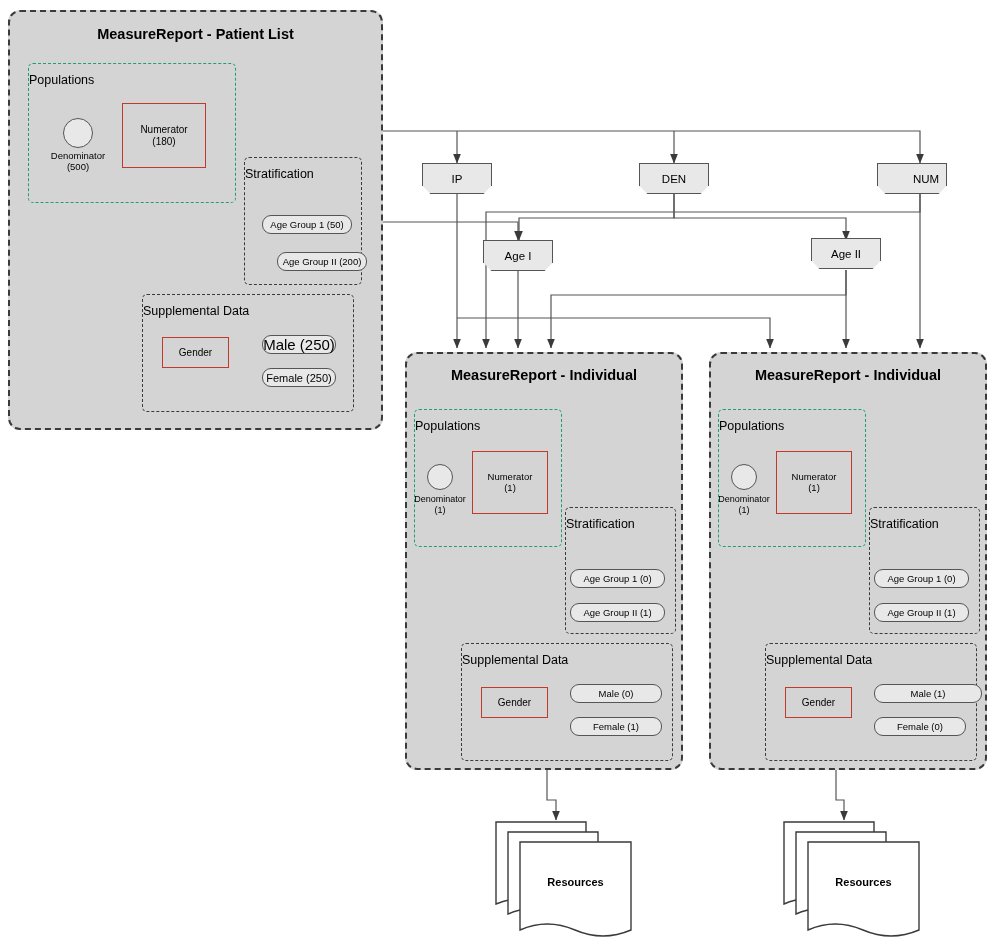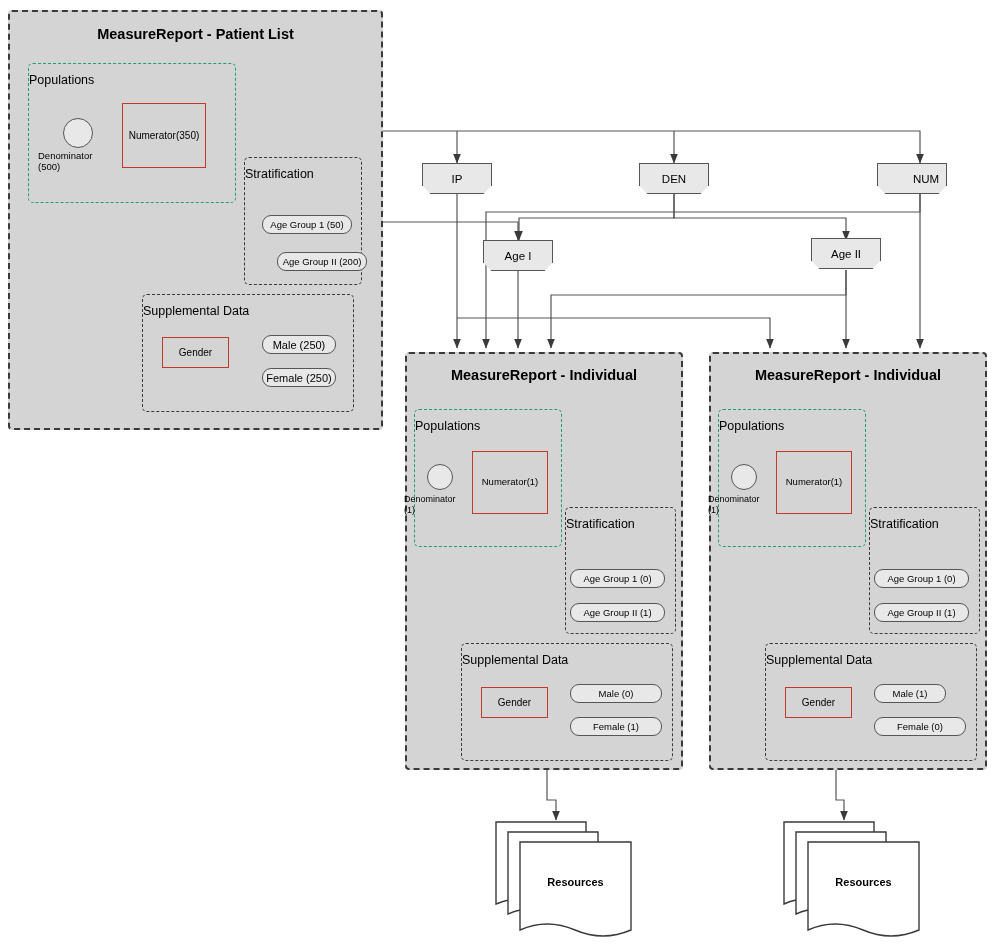--- a/index.html
+++ b/index.html
@@ -22,21 +22,21 @@
     left: 0;
     top: 0;
     width: 1000px;
     height: 950px;
     pointer-events: none;
   }
   .panel {
     position: absolute;
     background: #d4d4d4;
     border: 2px dashed #3a3a3a;
-    border-radius: 4px;
+    border-radius: 12px;
     box-sizing: border-box;
   }
   .panel-title {
     position: absolute;
     width: 100%;
     text-align: center;
     font-weight: bold;
     font-size: 14.5px;
     color: #000;
   }
@@ -58,35 +58,35 @@
     color: #000;
   }
   .box-red {
     position: absolute;
     box-sizing: border-box;
     background: #d4d4d4;
     border: 1.6px solid #c0392b;
     display: flex;
     align-items: center;
     justify-content: center;
-    flex-direction: row;
+    flex-direction: column;
     text-align: center;
     line-height: 1.15;
     color: #000;
   }
   .circle {
     position: absolute;
     box-sizing: border-box;
     background: #e8e8e8;
     border: 1.4px solid #555;
     border-radius: 50%;
   }
   .plain-label {
     position: absolute;
-    text-align: left;
+    text-align: center;
     color: #000;
     line-height: 1.2;
   }
   .pill {
     position: absolute;
     box-sizing: border-box;
     background: #e8e8e8;
     border: 1.2px solid #555;
     border-radius: 9px;
     display: flex;
@@ -192,34 +192,34 @@
   </div>
 
   <div class="circle" style="left:63px; top:118px; width:30px; height:30px;"></div>
   <div class="plain-label" style="left:38px; top:150px; width:80px; font-size:9.5px;">
     <span>Denominator</span><br>
     <span>(500)</span>
   </div>
 
   <div class="box-red" style="left:122px; top:103px; width:84px; height:65px; font-size:10px;">
     <span>Numerator</span>
-    <span>(350)</span>
+    <span>(180)</span>
   </div>
 
   <div class="group" style="left:244px; top:157px; width:118px; height:128px;">
     <div class="group-title" style="top:9px;">Stratification</div>
   </div>
   <div class="pill" style="left:262px; top:215px; width:90px; height:19px; font-size:9.5px;">Age Group 1 (50)</div>
   <div class="pill" style="left:277px; top:252px; width:90px; height:19px; font-size:9.5px;">Age Group II (200)</div>
 
   <div class="group" style="left:142px; top:294px; width:212px; height:118px;">
     <div class="group-title" style="top:9px;">Supplemental Data</div>
   </div>
   <div class="box-red" style="left:162px; top:337px; width:67px; height:31px; font-size:10px;">Gender</div>
-  <div class="pill" style="left:262px; top:335px; width:74px; height:19px; font-size:11px;">Male (250)</div>
+  <div class="pill" style="left:262px; top:335px; width:74px; height:19px; font-size:15px;">Male (250)</div>
   <div class="pill" style="left:262px; top:368px; width:74px; height:19px; font-size:11px;">Female (250)</div>
 
   <div class="tag" style="left:422px; top:163px; width:70px; height:31px; font-size:11.5px;">IP</div>
   <div class="tag" style="left:639px; top:163px; width:70px; height:31px; font-size:11.5px;">DEN</div>
   <div class="tag" style="left:877px; top:163px; width:70px; height:31px; font-size:11.5px;padding-left:28px;">NUM</div>
   <div class="tag" style="left:483px; top:240px; width:70px; height:31px; font-size:11.5px;">Age I</div>
   <div class="tag" style="left:811px; top:238px; width:70px; height:31px; font-size:11.5px;">Age II</div>
 
   <div class="panel" style="left:405px; top:352px; width:278px; height:418px;">
     <div class="panel-title" style="top:13px;">MeasureReport - Individual</div>
@@ -271,21 +271,21 @@
   <div class="group" style="left:869px; top:507px; width:111px; height:127px;">
     <div class="group-title" style="top:9px;">Stratification</div>
   </div>
   <div class="pill" style="left:874px; top:569px; width:95px; height:19px; font-size:9.5px;">Age Group 1 (0)</div>
   <div class="pill" style="left:874px; top:603px; width:95px; height:19px; font-size:9.5px;">Age Group II (1)</div>
 
   <div class="group" style="left:765px; top:643px; width:212px; height:118px;">
     <div class="group-title" style="top:9px;">Supplemental Data</div>
   </div>
   <div class="box-red" style="left:785px; top:687px; width:67px; height:31px; font-size:10px;">Gender</div>
-  <div class="pill" style="left:874px; top:684px; width:72px; height:19px; font-size:9.5px;">Male (1)</div>
+  <div class="pill" style="left:874px; top:684px; width:108px; height:19px; font-size:9.5px;">Male (1)</div>
   <div class="pill" style="left:874px; top:717px; width:92px; height:19px; font-size:9.5px;">Female (0)</div>
 
   <div class="docstack" style="left:492px; top:818px; width:144px; height:124px;">
     <svg width="144" height="124" viewBox="0 0 144 124">
       <g fill="#ffffff" stroke="#3a3a3a" stroke-width="1.4">
         <path d="M4,4 H94 V86 q-22,10 -45,0 q-23,-10 -45,0 Z"></path>
         <path d="M16,14 H106 V96 q-22,10 -45,0 q-23,-10 -45,0 Z"></path>
         <path d="M28,24 H139 V112 q-28,12 -56,0 q-28,-12 -55,0 Z"></path>
       </g>
     </svg>

